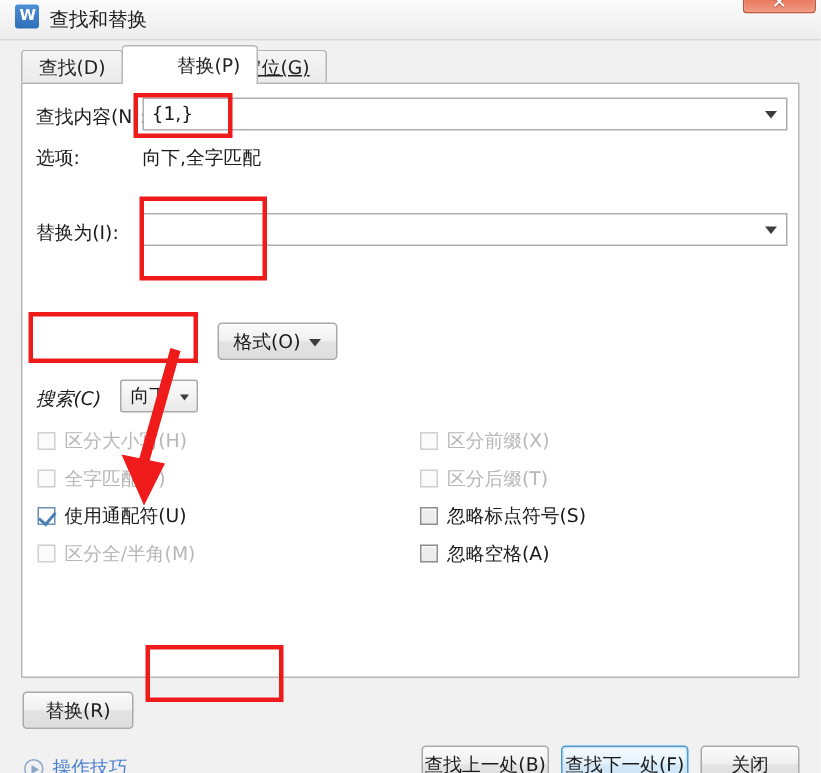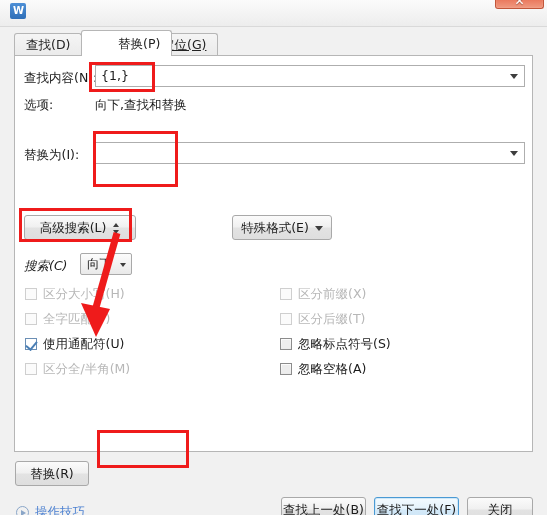--- a/index.html
+++ b/index.html
@@ -322,20 +322,21 @@
     pointer-events: none;
   }
 </style>
 </head>
 <body>
 
 <div id="dialog">
 
   <div id="titlebar">
     <div id="app-icon">W</div>
+    <div id="title-text">查找和替换</div>
     <div id="close-btn">
       <div id="close-glyph">✕</div>
     </div>
   </div>
 
   <div id="dialog-body">
 
     <div id="tabstrip">
       <div class="tab" style="left:0;">查找(D)</div>
       <div class="tab active" style="left:67px;padding-left:36px;">替换(P)</div>
@@ -344,33 +345,30 @@
 
     <div id="panel">
 
       <div class="row-label" style="left:9px; top:14px;">查找内容(N):</div>
       <div class="combo" style="left:80px; top:9px; width:430px;">
         <div class="val" title="">{1,}</div>
         <div class="arrow"></div>
       </div>
 
       <div class="row-label" style="left:9px; top:41px;">选项:</div>
-      <div class="row-label" style="left:80px; top:41px;">向下,查找和替换</div>
+      <div class="row-label" style="left:80px; top:41px;">向下,全字匹配</div>
 
       <div class="row-label" style="left:9px; top:91px;">替换为(I):</div>
       <div class="combo" style="left:80px; top:86px; width:430px;">
         <div class="val" title=""></div>
         <div class="arrow"></div>
       </div>
 
-      <div class="btn" style="left:9px; top:159px; width:112px;">
-        <span class="cap">高级搜索(L)</span><span class="updown"><i class="up"></i><i class="dn"></i></span>
-      </div>
-      <div class="btn" style="left:217px; top:159px; width:100px;">
-        <span class="cap">特殊格式(E)</span><span class="dd"></span>
+      <div class="btn" style="left:130px; top:159px; width:80px;">
+        <span class="cap">格式(O)</span><span class="dd"></span>
       </div>
 
       <div class="row-label" style="left:9px; top:202px;font-style:italic;">搜索(C)</div>
       <div class="smallcombo" style="left:65px; top:197px; width:52px;">
         <div class="val">向下</div>
         <div class="arrow"></div>
       </div>
 
       <div class="cb disabled" style="left:10px; top:231px;">
         <span class="box"></span>

